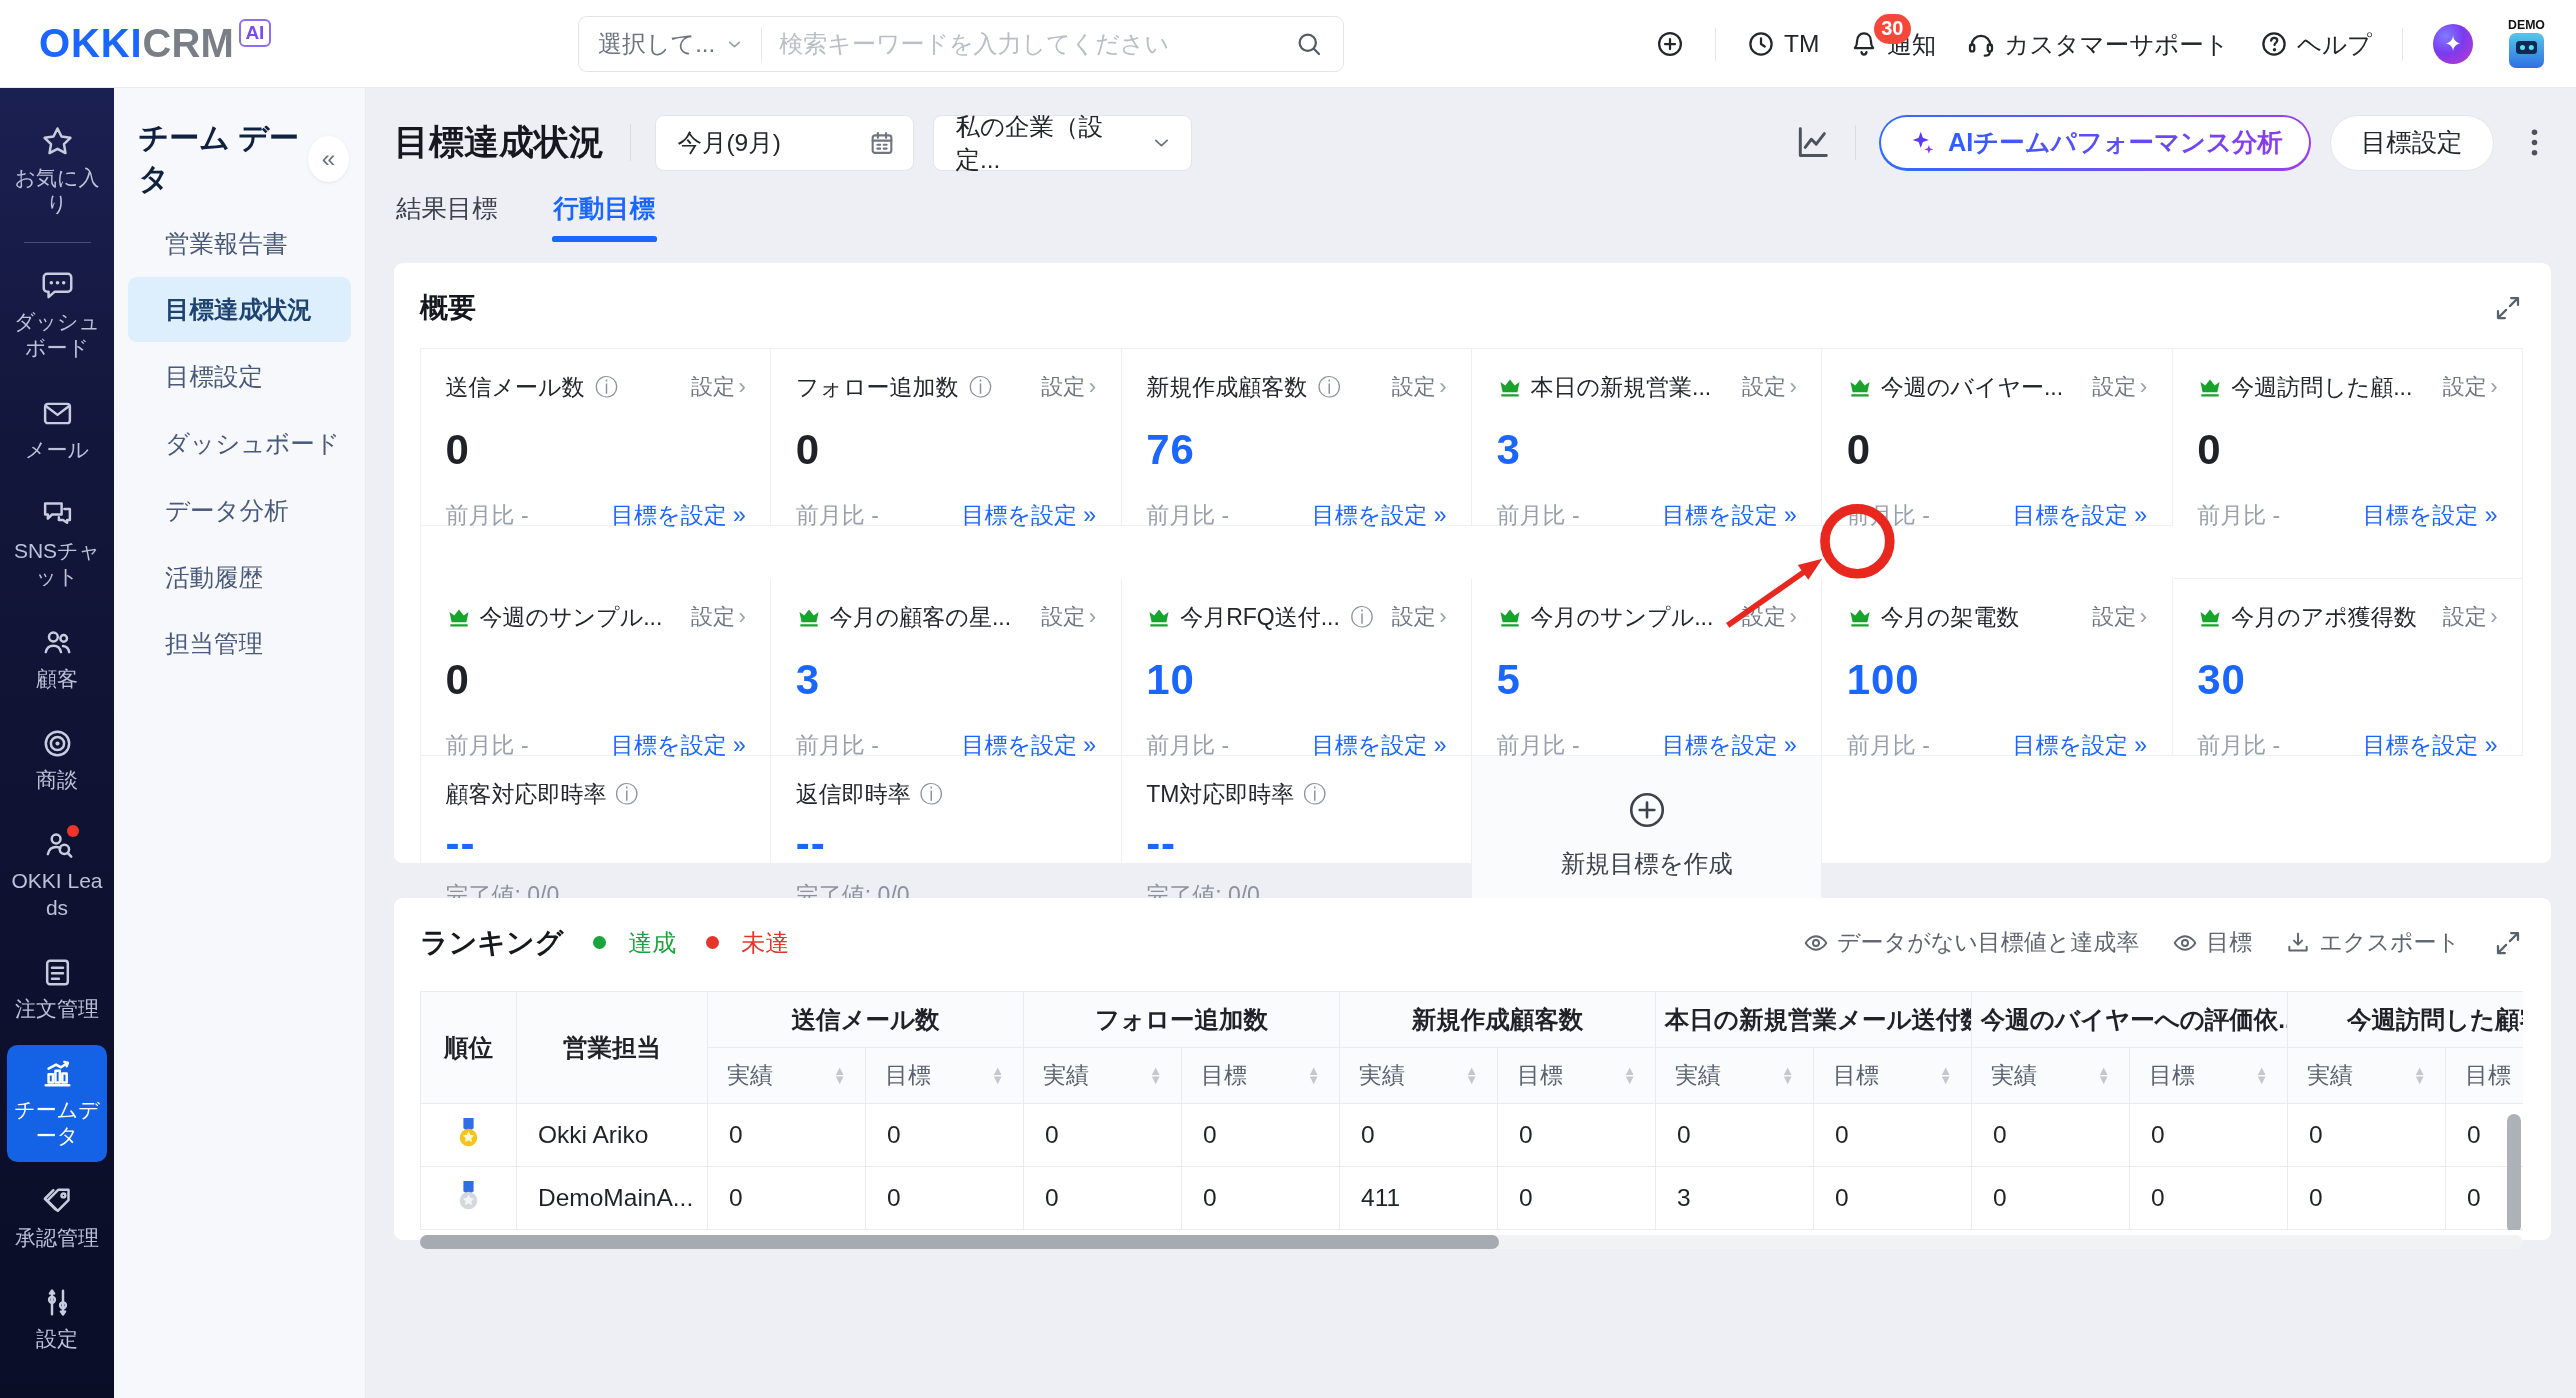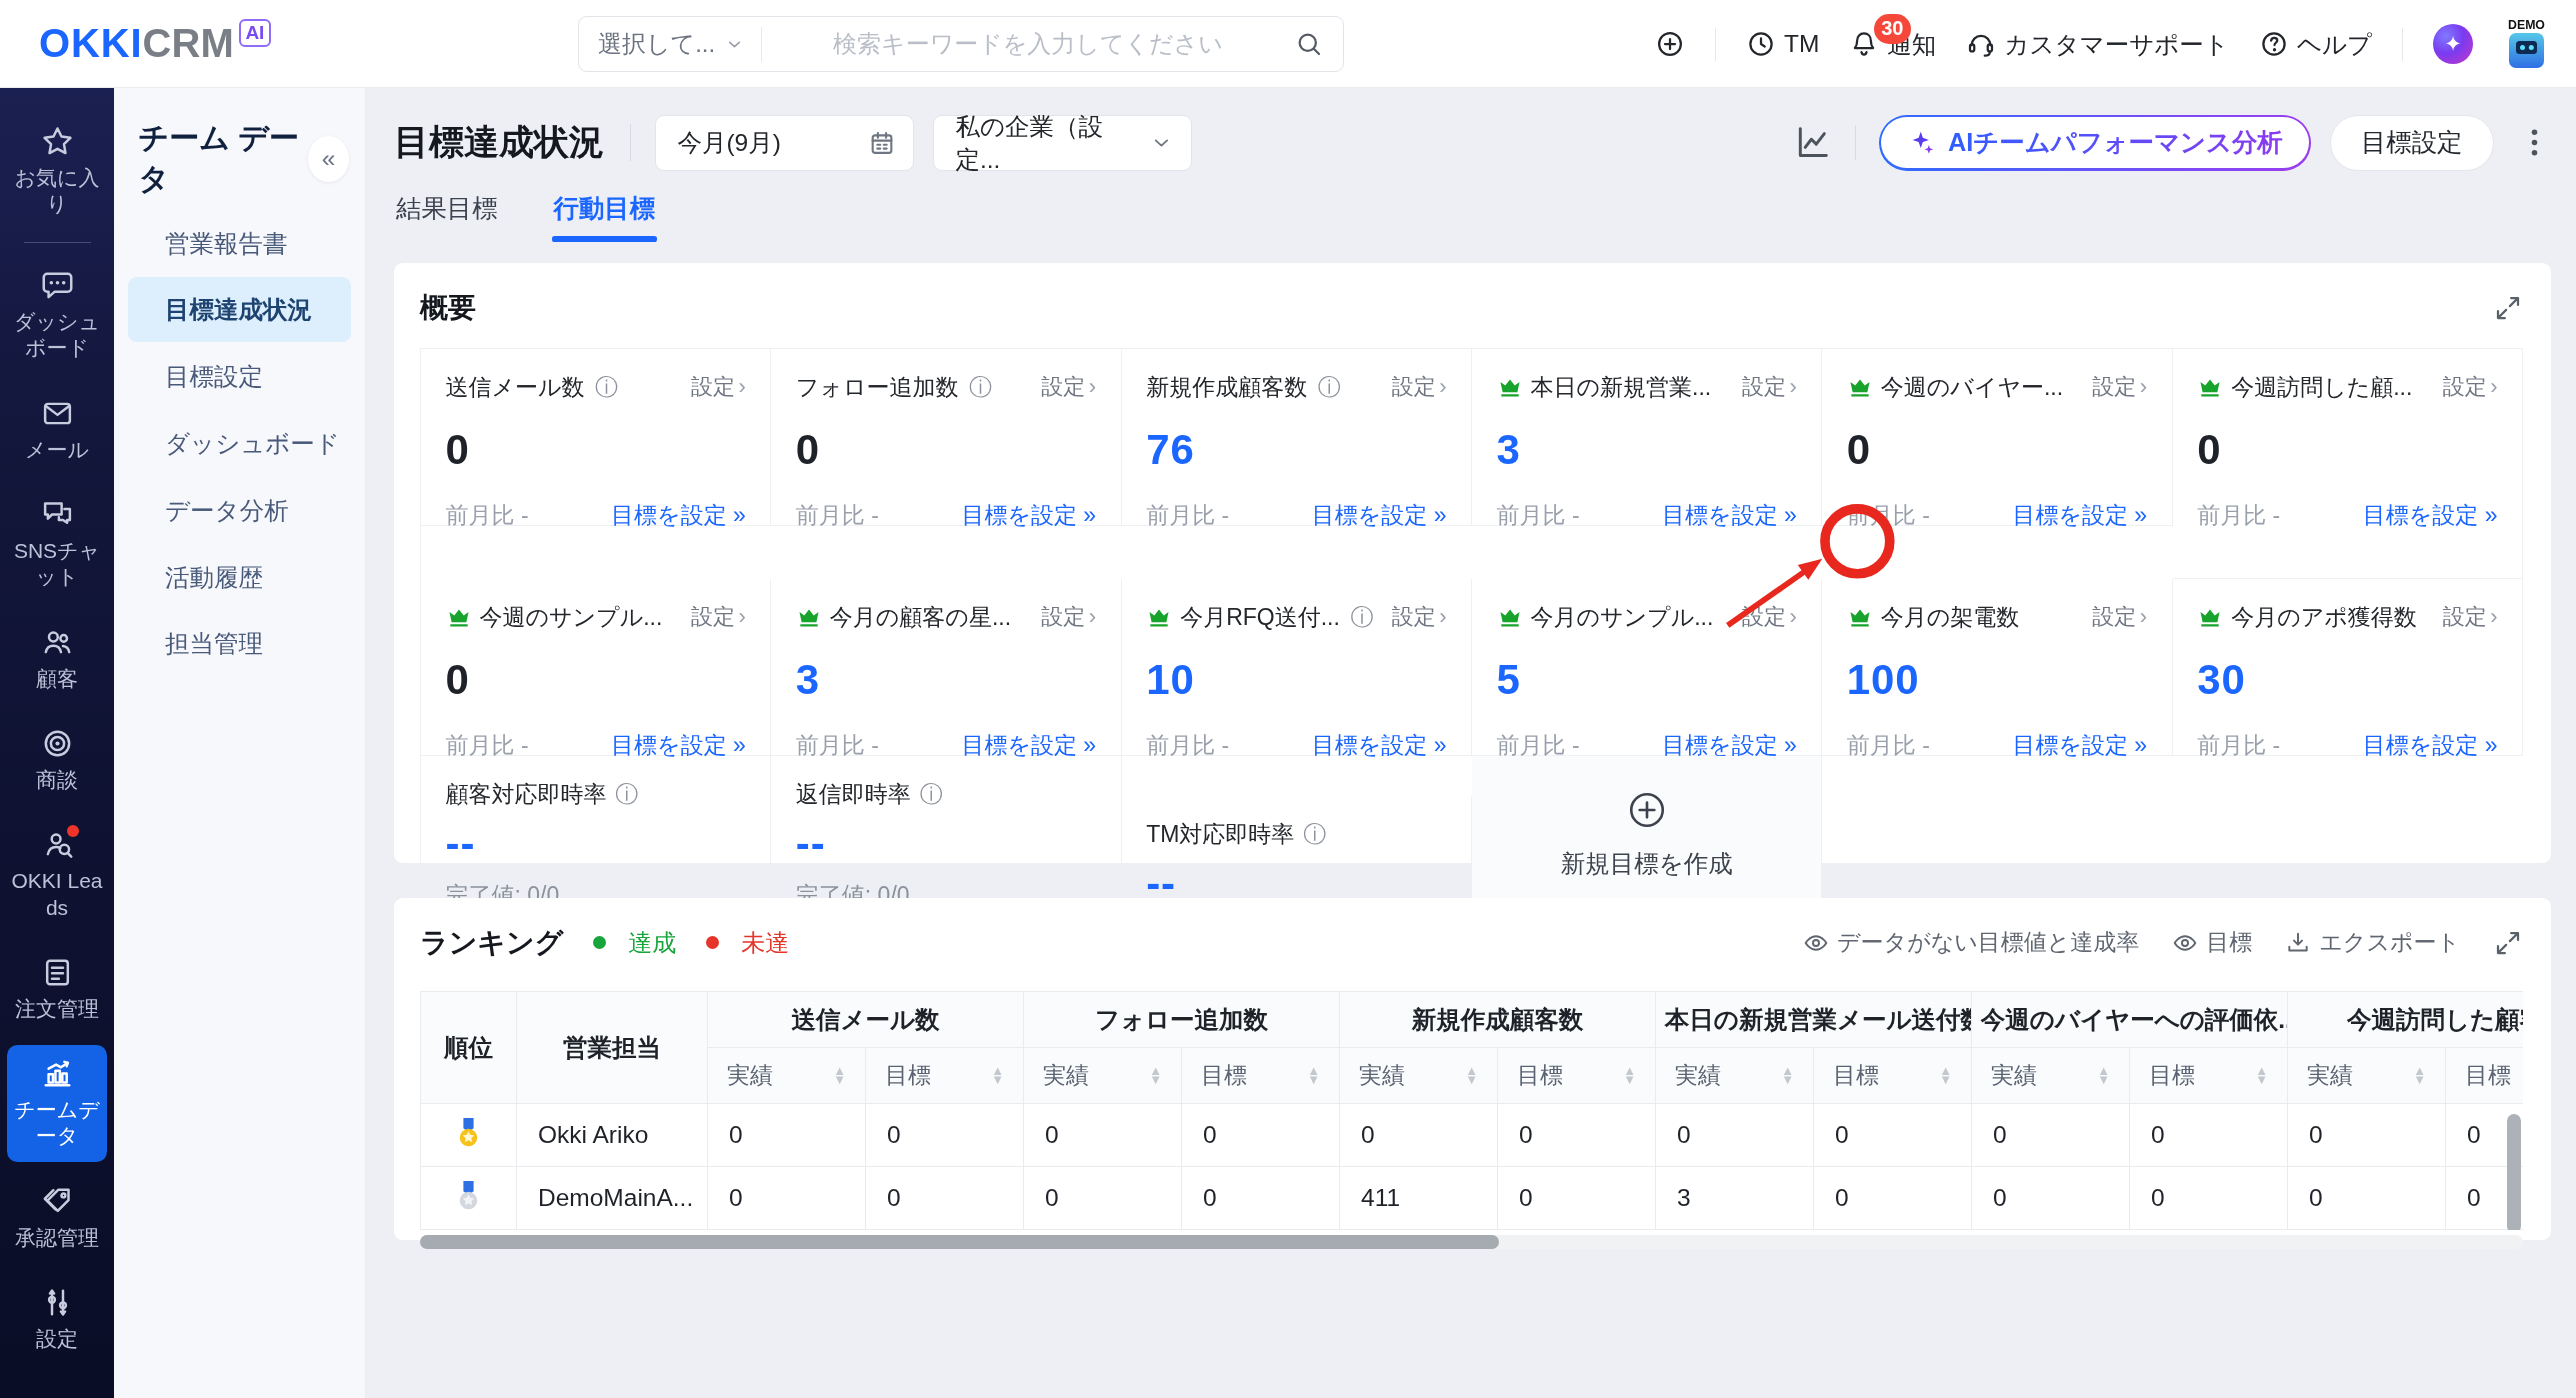--- a/index.html
+++ b/index.html
@@ -11,21 +11,21 @@
 
   
   #hdr { position:absolute; left:0; top:0; width:2576px; height:88px; background:#fff; border-bottom:0.9px solid #ececf0; display:flex; align-items:center; z-index:5; }
   .logo { display:flex; align-items:flex-start; margin-left:39px; }
   .logo .okki { font-size:40px; font-weight:bold; color:#1b66ff; letter-spacing:0.9px; }
   .logo .crm { font-size:40px; font-weight:bold; color:#7a7f87; }
   .logo .ai { font-size:19px; font-weight:bold; color:#7b4bf2; border:2.2px solid #8f6cf5; border-radius:6.1px; padding:0.9px 4.4px; margin-left:5.3px; margin-top:-1.8px; }
   .search { position:absolute; left:578px; top:16px; width:766px; height:56px; border:0.9px solid #e2e4e9; border-radius:8.8px; background:#fff; display:flex; align-items:center; }
   .search .cat { display:flex; align-items:center; gap:8.8px; padding:0 16px 0 19px; color:#6b7280; font-size:24px; cursor:pointer; }
   .search .sep { width:0.9px; height:35px; background:#e6e8ec; }
-  .search input { flex:1; border:none; outline:none; font-size:24px; color:#1f2329; padding:0 17.5px; background:transparent; font-family:inherit;text-align:center; }
+  .search input { flex:1; border:none; outline:none; font-size:24px; color:#1f2329; padding:0 17.5px; background:transparent; font-family:inherit; }
   .search input::placeholder { color:#b9bec7; }
   .search .sicon { width:30px; height:30px; color:#555b64; margin-right:19px; }
   .hnav { position:absolute; right:26px; top:0; height:88px; display:flex; align-items:center; gap:30px; }
   .hitem { display:flex; align-items:center; gap:8px; font-size:24.5px; color:#23262b; cursor:pointer; position:relative; }
   .hitem .ico { width:30px; height:30px; color:#23262b; }
   .hdiv { width:0.9px; height:33px; background:#e6e8ec; }
   .badge { position:absolute; top:-14px; left:24.5px; min-width:37px; height:30px; background:#f5483b; color:#fff; font-size:20px; font-weight:bold; border-radius:15px; display:flex; align-items:center; justify-content:center; padding:0 7px; }
   .orb { width:40px; height:40px; border-radius:50%; background:radial-gradient(circle at 32% 30%, #7f7bff 0%, #7a3bf0 45%, #c837c8 100%); display:flex; align-items:center; justify-content:center; color:#fff; font-size:21px; cursor:pointer; }
   .demoav { width:47px; height:51px; display:flex; flex-direction:column; align-items:center; cursor:pointer; }
   .demoav .dl { font-size:12.3px; font-weight:bold; color:#111; line-height:1; }
@@ -596,21 +596,21 @@
           <div class="done" style="margin-top: 12.3px;">完了値: 0/0</div>
         </div>
         <div class="ovc inst" style="height: 154px;">
           <div class="trow">
             <span class="t">返信即時率</span>
             <span class="info" style="margin-left:8.8px">ⓘ</span>
           </div>
           <div class="val blue" style="margin-top: 10.5px;">--</div>
           <div class="done" style="margin-top: 12.3px;">完了値: 0/0</div>
         </div>
-        <div class="ovc inst" style="height: 154px; margin-top: 40px;">
+        <div class="ovc inst" style="height: 154px;">
           <div class="trow">
             <span class="t">TM対応即時率</span>
             <span class="info" style="margin-left:8.8px">ⓘ</span>
           </div>
           <div class="val blue" style="margin-top: 10.5px;">--</div>
           <div class="done" style="margin-top: 12.3px;">完了値: 0/0</div>
         </div>
         <div class="ovc create" style="height: 154px;">
           <span class="ico plus" style="width: 42px; height: 42px; color: rgb(61, 67, 76);">
             <svg viewBox="0 0 24 24">

